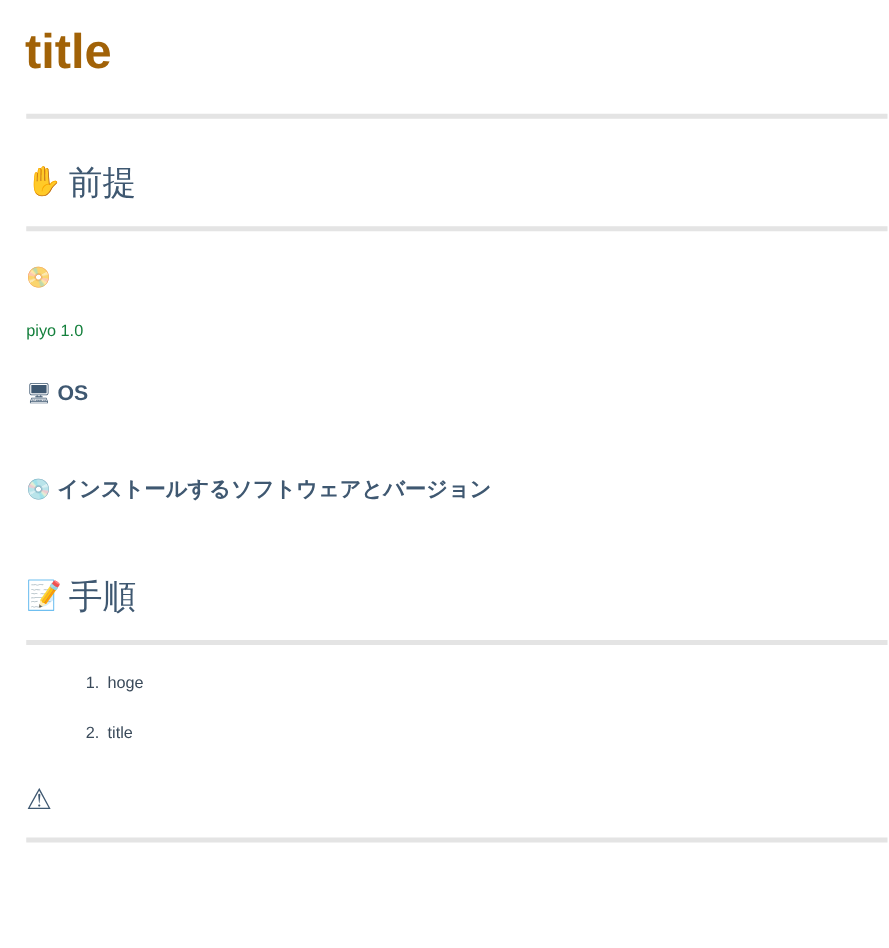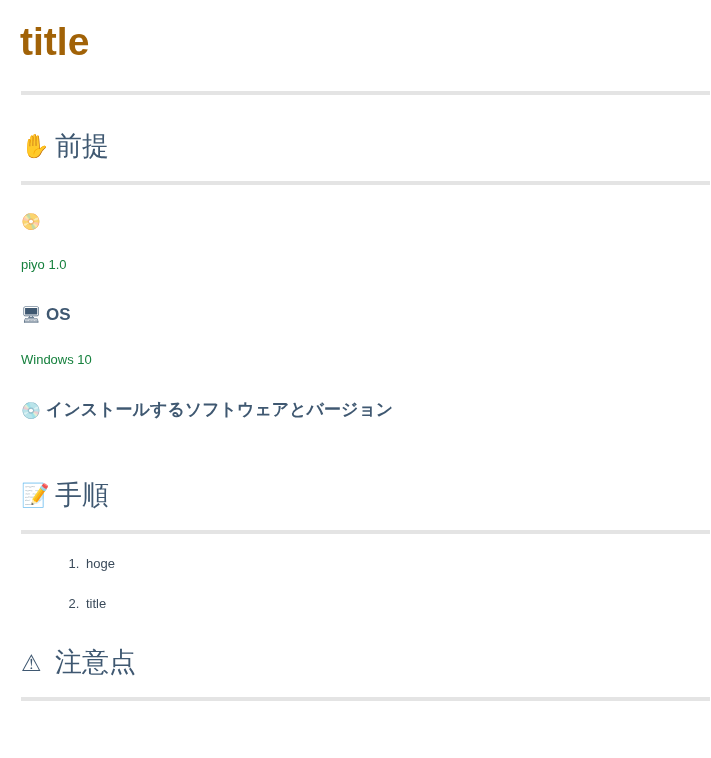--- a/index.html
+++ b/index.html
@@ -165,21 +165,20 @@
 
     <div class="gap-e"></div>
 
     <h3 class="h3">
       <span class="emoji">🖥</span>
       <span>OS</span>
     </h3>
 
     <div class="gap-d"></div>
 
-    <p class="para">Windows 10</p>
 
     <div class="gap-e"></div>
 
     <h3 class="h3">
       <span class="emoji">💿</span>
       <span>インストールするソフトウェアとバージョン</span>
     </h3>
 
     <div class="gap-d"></div>
 
@@ -199,21 +198,20 @@
 
     <ol class="steps">
       <li>hoge</li>
       <li>title</li>
     </ol>
 
     <div class="gap-l"></div>
 
     <h2 class="h2">
       <span class="emoji">⚠</span>
-      <span class="h2-text">注意点</span>
     </h2>
 
     <div class="rule-wrap-2">
       <hr class="rule">
     </div>
 
   </div>
 </div>
 
 </body></html>

